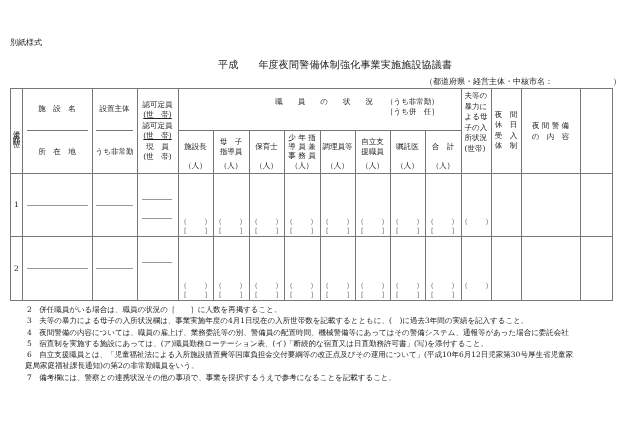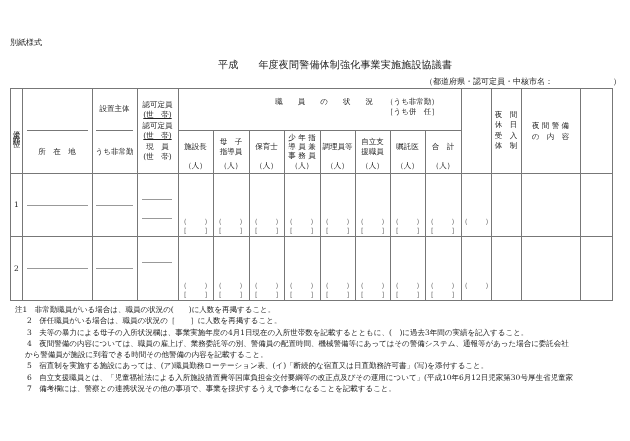--- a/index.html
+++ b/index.html
@@ -28,21 +28,21 @@
   .notes .cont { padding-left: 10px; }
 </style>
 </head>
 <body>
 
 <div class="doc-label">別紙様式</div>
 <div class="doc-title">
   <span>平成</span><span class="gap"></span><span>年度夜間警備体制強化事業実施施設協議書</span>
 </div>
 <div class="region">
-  <span>（都道府県・認可定員・中核市名：</span><span class="blank"></span><span>）</span>
+  <span>（都道府県・経営主体・中核市名：</span><span class="blank"></span><span>）</span>
 </div>
 
 <div class="tbl">
 
   <div class="ln h" style="left:10px;top:88px;width:603px"></div>
   <div class="ln h" style="left:178px;top:130px;width:283px"></div>
   <div class="ln h" style="left:10px;top:173px;width:603px"></div>
   <div class="ln h" style="left:10px;top:236px;width:603px"></div>
   <div class="ln h" style="left:10px;top:300px;width:603px"></div>
 
@@ -64,20 +64,21 @@
   <div class="ln v" style="left:425px;top:130px;height:171px"></div>
   <div class="ln v" style="left:461px;top:88px;height:213px"></div>
   <div class="ln v" style="left:491px;top:88px;height:213px"></div>
   <div class="ln v" style="left:521px;top:88px;height:213px"></div>
   <div class="ln v" style="left:580px;top:88px;height:213px"></div>
   <div class="ln v" style="left:612px;top:88px;height:213px"></div>
 
   <div class="cell" style="left:10px;top:88px;width:12px;height:85px">
       <span class="vtext">優先順位</span>
     </div>
+  <div class="cell" style="left:22px;top:88px;width:70px;height:42px">施　設　名</div>
   <div class="cell" style="left:92px;top:88px;width:45px;height:42px">設置主体</div>
   <div class="cell" style="left:22px;top:130px;width:70px;height:43px">所　在　地</div>
   <div class="cell" style="left:92px;top:130px;width:45px;height:43px">うち非常勤</div>
   <div class="cell" style="left:137px;top:92px;width:41px;height:78px;flex-direction:column;line-height:10.5px">
     <span>認可定員</span>
     <span style="text-decoration:underline">(世　帯)</span>
     <span>認可定員</span>
     <span style="text-decoration:underline">(世　帯)</span>
     <span>現　員</span>
     <span>(世　帯)</span>
@@ -103,20 +104,26 @@
 
   <div class="unit" style="left:178px;top:161px;width:35px">（人）</div>
   <div class="unit" style="left:213px;top:161px;width:36px">（人）</div>
   <div class="unit" style="left:249px;top:161px;width:35px">（人）</div>
   <div class="unit" style="left:284px;top:161px;width:36px">（人）</div>
   <div class="unit" style="left:320px;top:161px;width:35px">（人）</div>
   <div class="unit" style="left:355px;top:161px;width:35px">（人）</div>
   <div class="unit" style="left:390px;top:161px;width:35px">（人）</div>
   <div class="unit" style="left:425px;top:161px;width:36px">（人）</div>
 
+  <div class="cell" style="left:461px;top:88px;width:30px;height:85px;white-space:pre-line;line-height:10.5px;align-items:flex-start;padding-top:3px;text-align:left">夫等の
+暴力に
+よる母
+子の入
+所状況
+(世帯)</div>
   <div class="cell" style="left:491px;top:88px;width:30px;height:85px;white-space:pre-line;line-height:10.5px">夜　間
 休　日
 受　入
 体　制</div>
   <div class="cell" style="left:521px;top:88px;width:59px;height:85px;white-space:pre-line;line-height:11px">夜 間 警 備
 の　内　容</div>
 
   <div class="rownum" style="left:14px;top:200px">1</div>
   <div class="dash" style="left:27px;top:205px;width:61px"></div>
   <div class="dash" style="left:96px;top:205px;width:37px"></div>
@@ -159,21 +166,20 @@
   <div class="paren" style="left:360px;top:282px"><span>(    )</span>
 <span>[    ]</span></div>
   <div class="paren" style="left:395px;top:282px"><span>(    )</span>
 <span>[    ]</span></div>
   <div class="paren" style="left:430px;top:282px"><span>(    )</span>
 <span>[    ]</span></div>
   <div class="paren" style="left:464px;top:282px">(    )</div>
 </div>
 
 <div class="notes">
-  <div>注1　非常勤職員がいる場合は、職員の状況の(　　)に人数を再掲すること。</div>
   <div class="ind">2　併任職員がいる場合は、職員の状況の［　　］に人数を再掲すること。</div>
   <div class="ind">3　夫等の暴力による母子の入所状況欄は、事業実施年度の4月1日現在の入所世帯数を記載するとともに、(　)に過去3年間の実績を記入すること。</div>
   <div class="ind">4　夜間警備の内容については、職員の雇上げ、業務委託等の別、警備員の配置時間、機械警備等にあってはその警備システム、通報等があった場合に委託会社</div>
-  <div class="cont">から警備員が施設に到着できる時間その他警備の内容を記載すること。</div>
   <div class="ind">5　宿直制を実施する施設にあっては、(ア)職員勤務ローテーション表、(イ)「断続的な宿直又は日直勤務許可書」(写)を添付すること。</div>
   <div class="ind">6　自立支援職員とは、「児童福祉法による入所施設措置費等国庫負担金交付要綱等の改正点及びその運用について」(平成10年6月12日児家第30号厚生省児童家</div>
+  <div class="cont">庭局家庭福祉課長通知)の第2の非常勤職員をいう。</div>
   <div class="ind">7　備考欄には、警察との連携状況その他の事項で、事業を採択するうえで参考になることを記載すること。</div>
 </div>
 
 </body></html>

